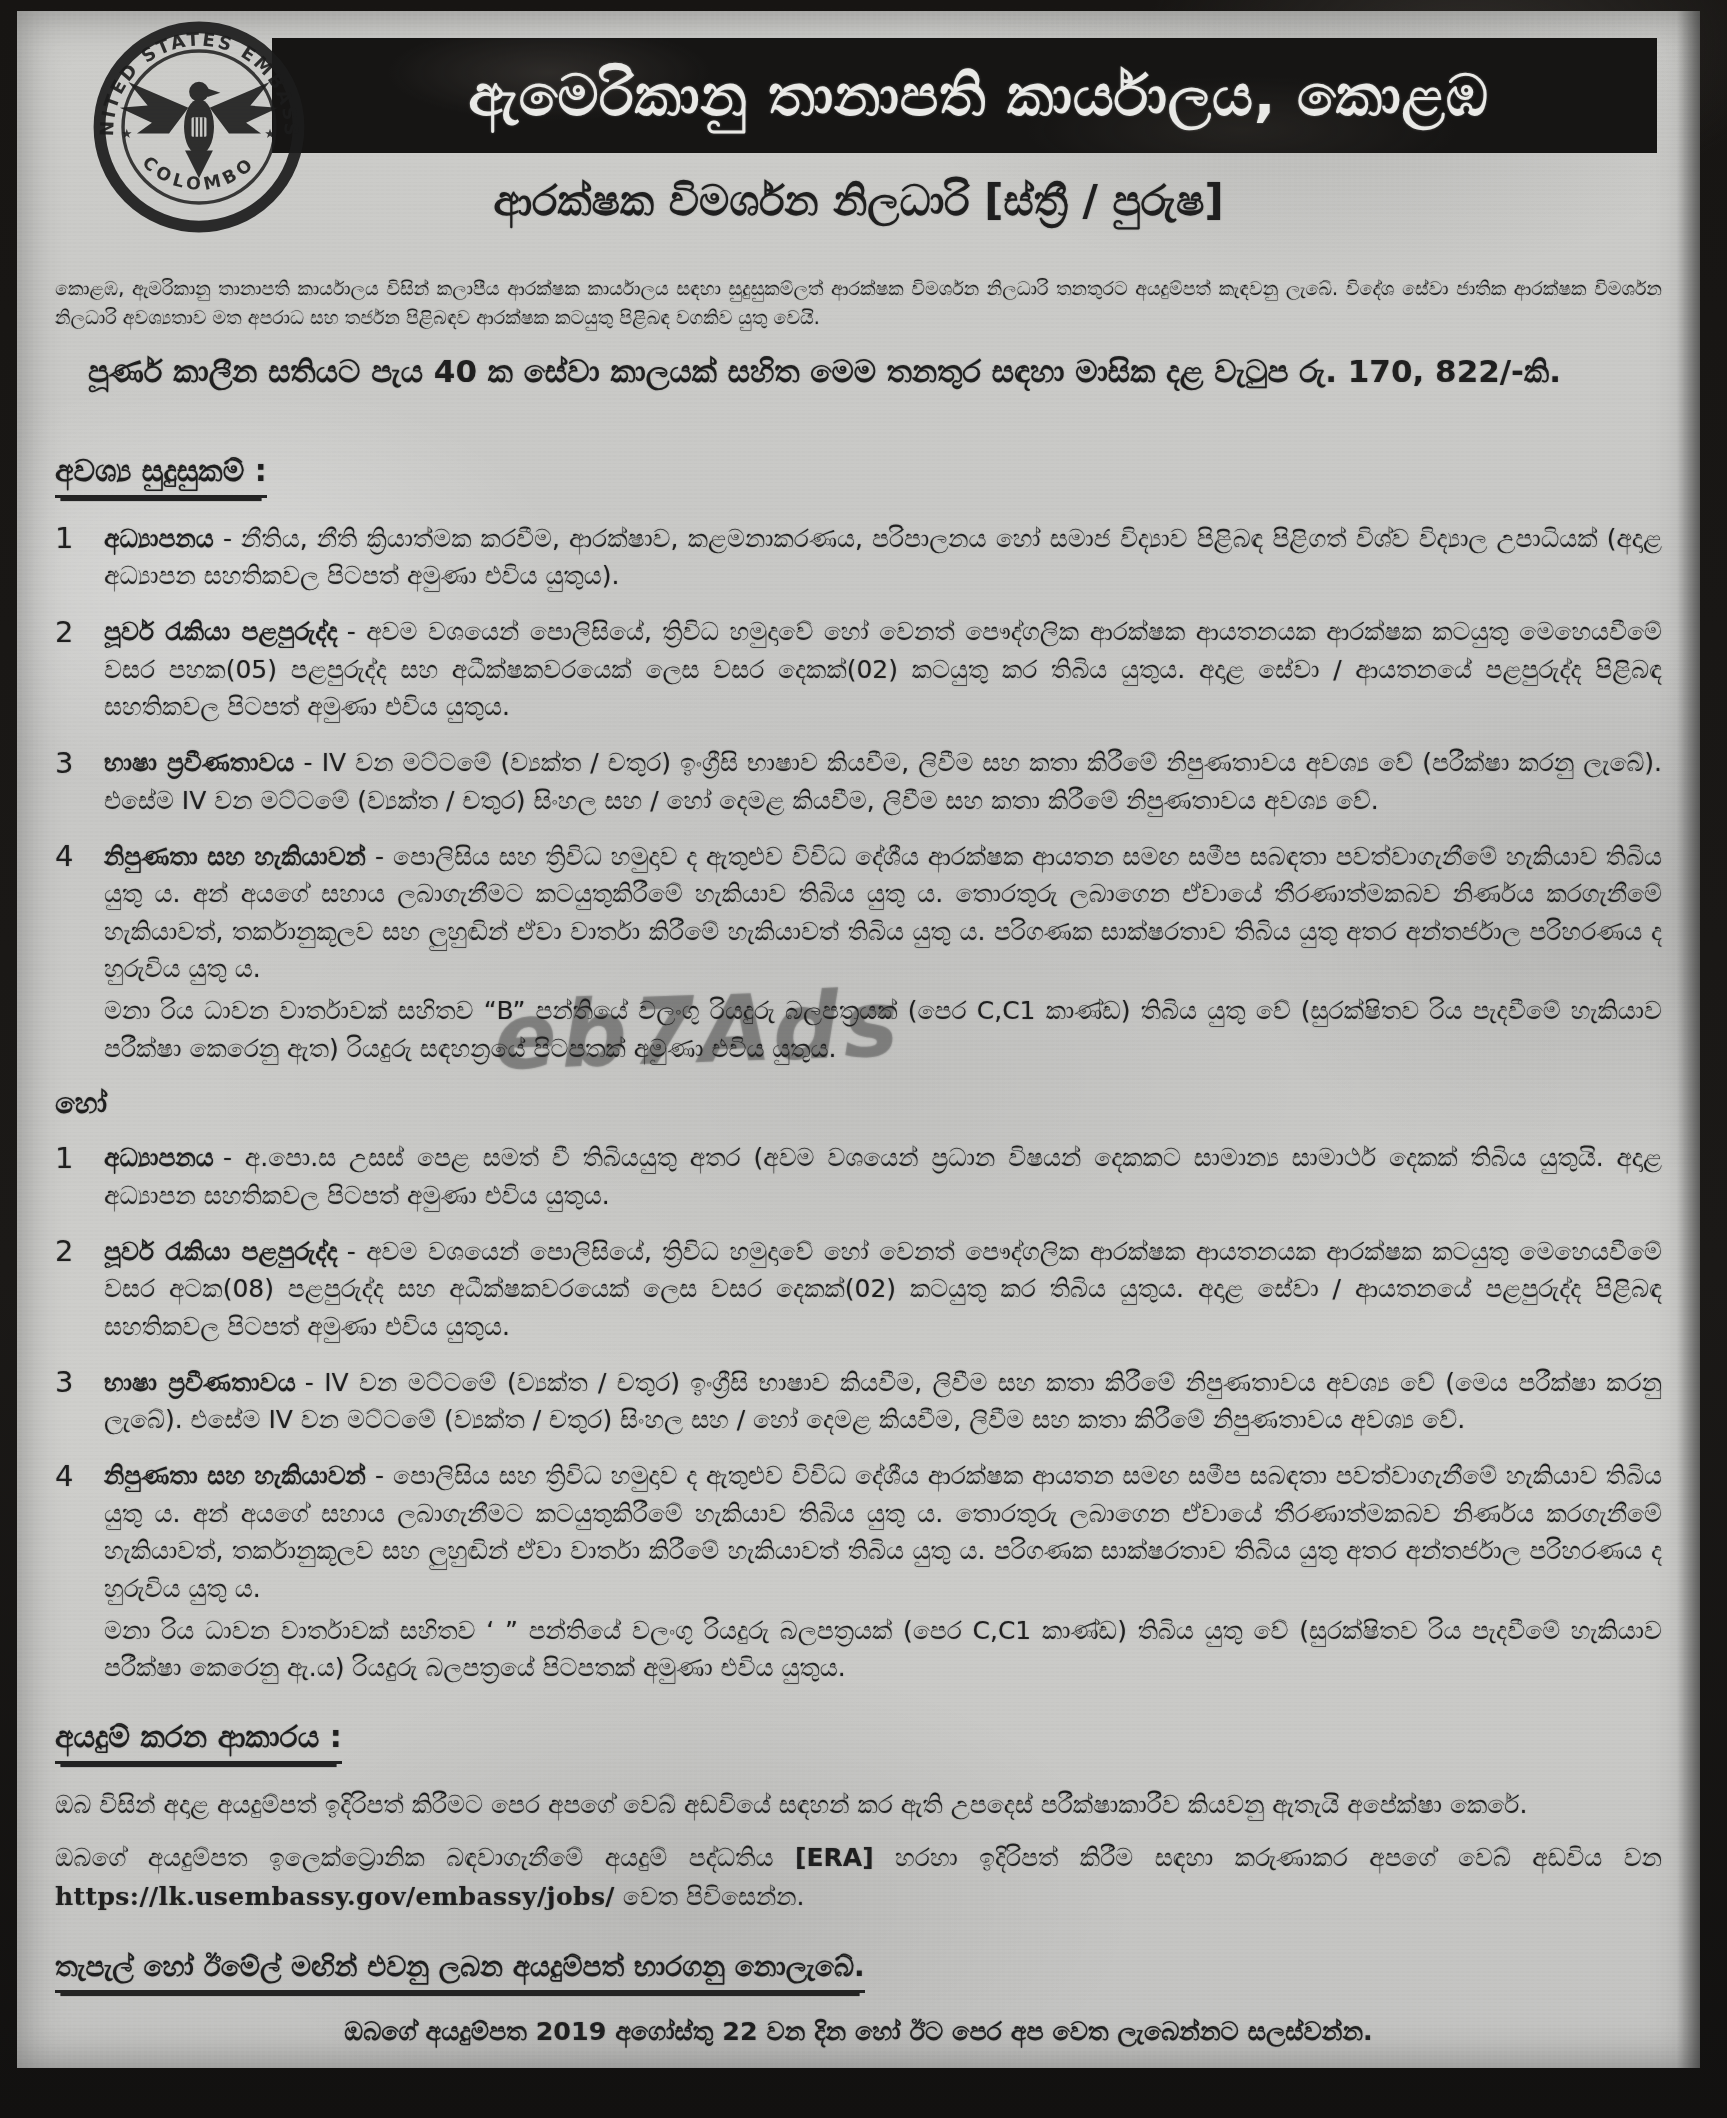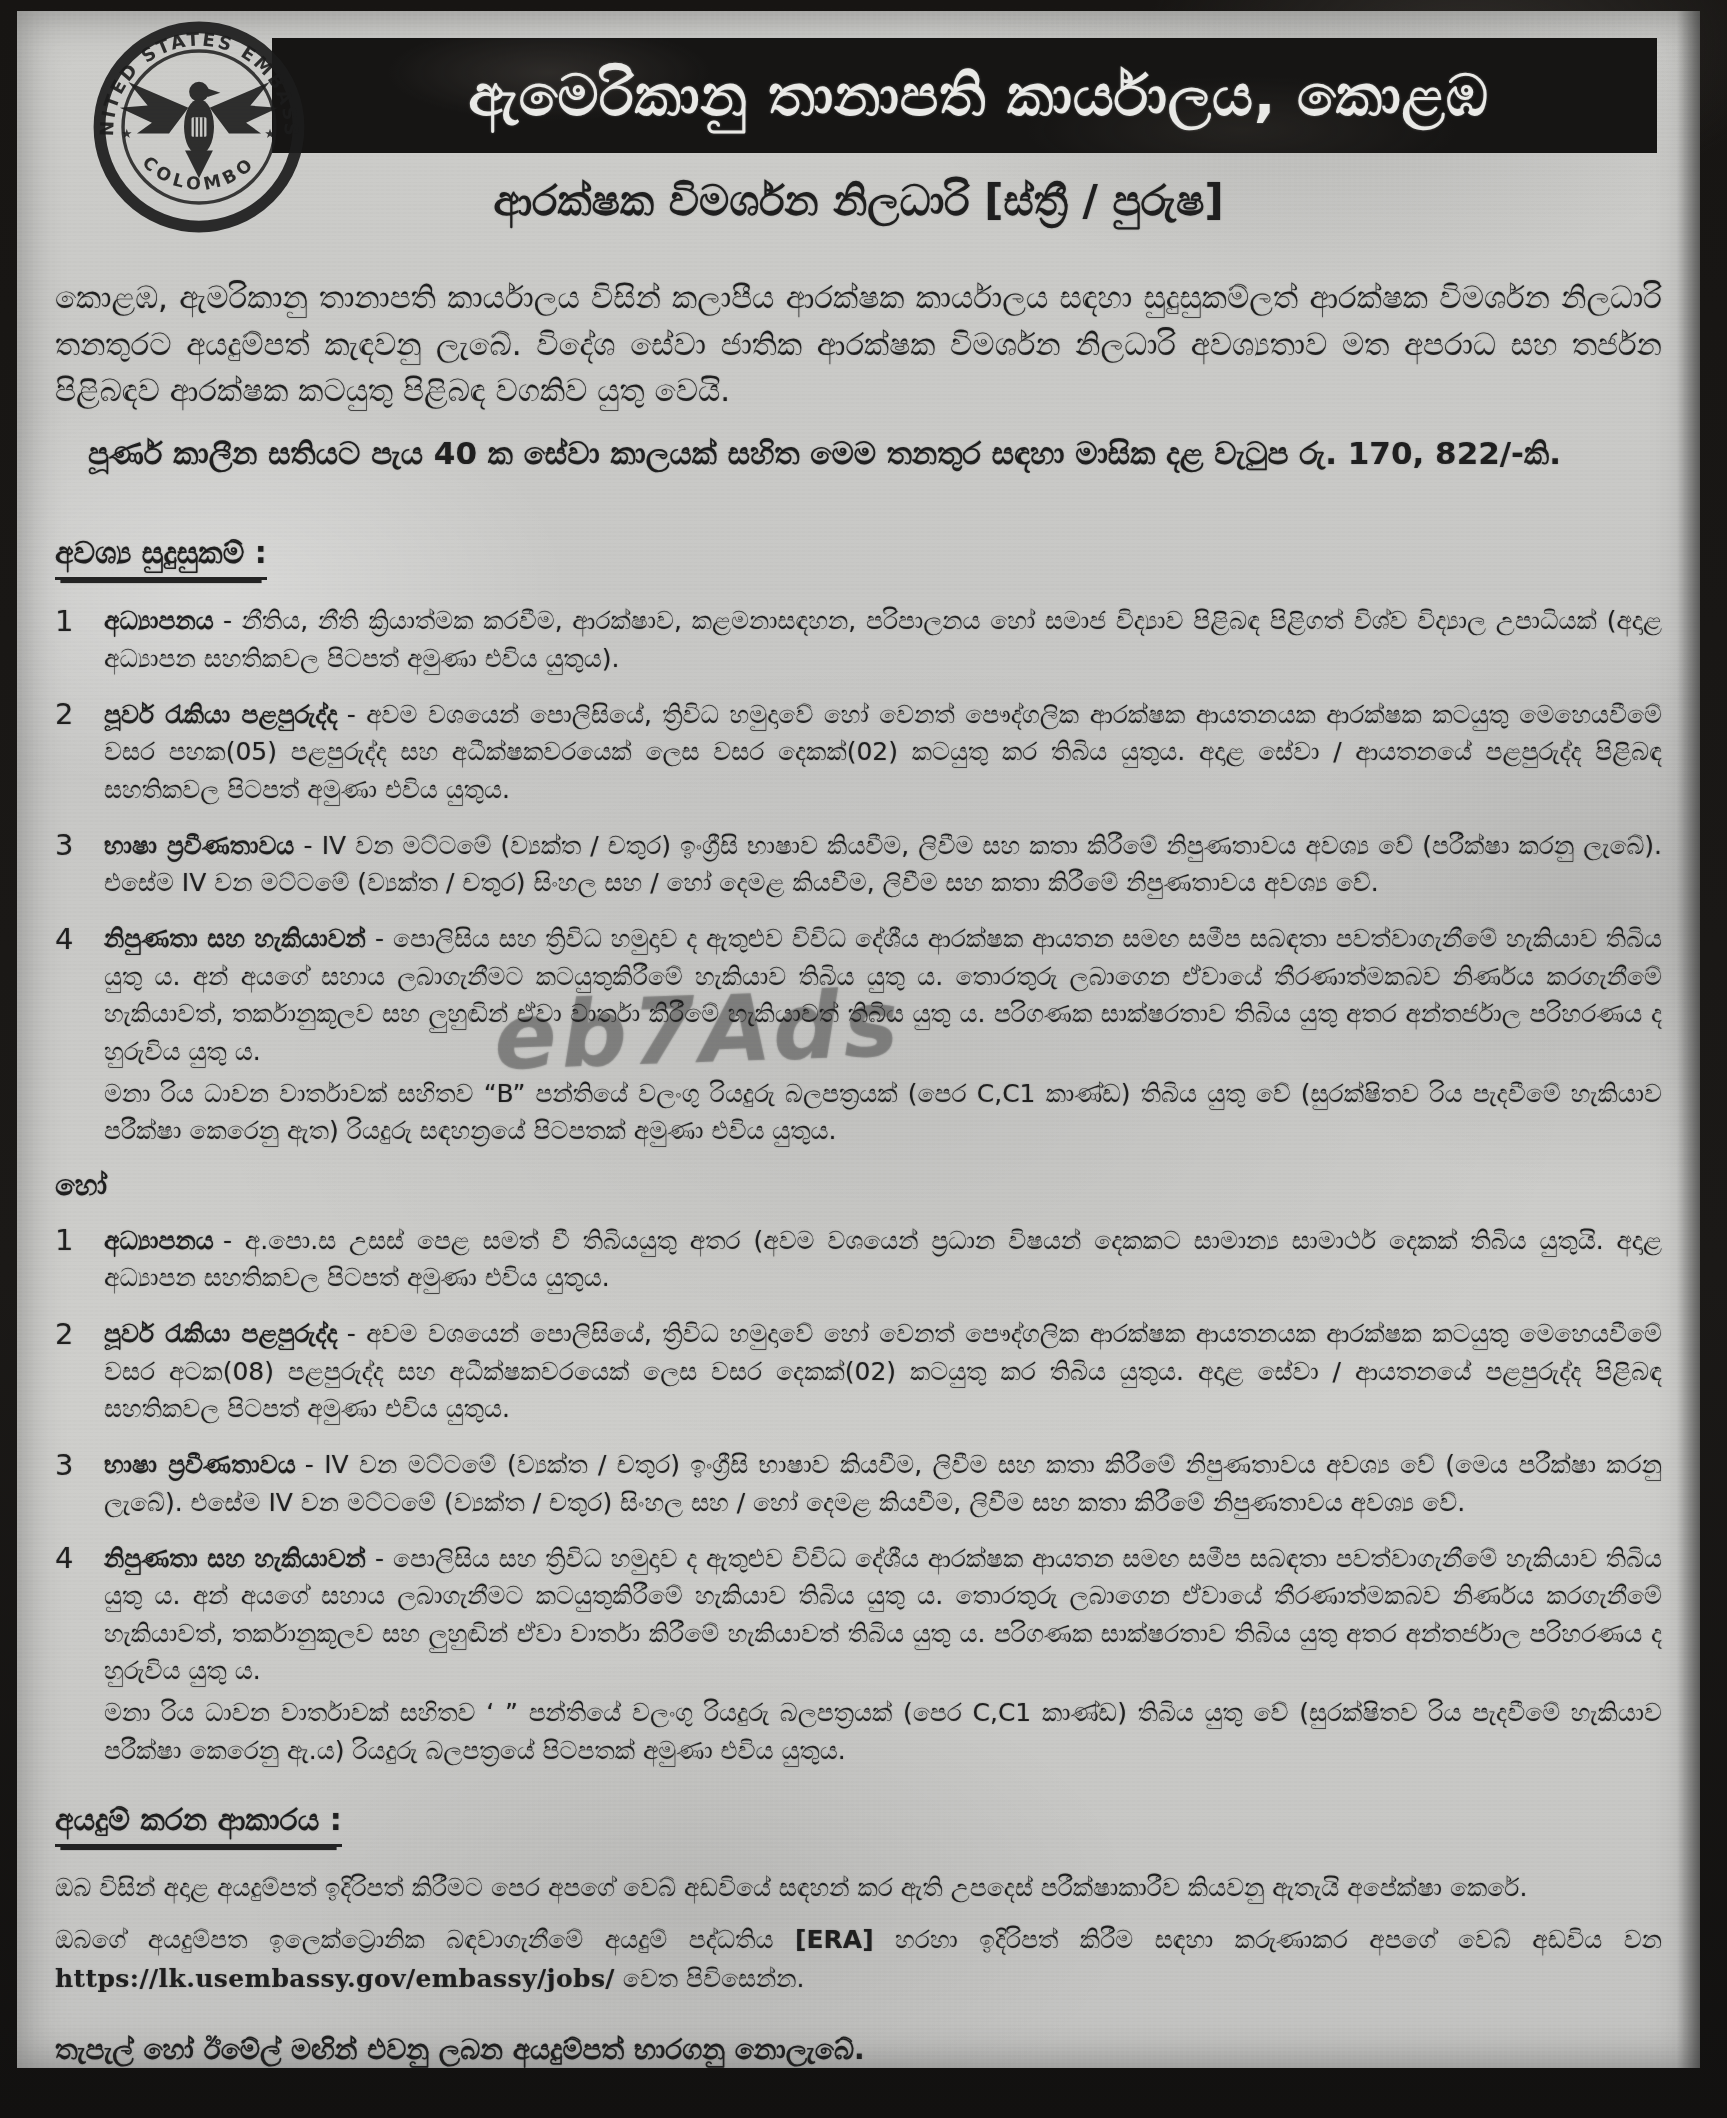--- a/index.html
+++ b/index.html
@@ -41,21 +41,21 @@
       #161514;
     display:flex;align-items:center;justify-content:center;
   }
   .banner-title{
     color:#e9e9e6;font-size:57px;font-weight:bold;letter-spacing:0.8px;
     text-shadow:0 0 2.3px rgba(255,255,255,0.35);
     margin-left:28px;
   }
   .job-title{text-align:center;font-size:42px;font-weight:bold;margin-top:23px;}
   
-  .para{font-size:31px;line-height:1.5;text-align:justify;margin:23px 0 0 0;font-weight:500;}
+  .para{font-size:19px;line-height:1.5;text-align:justify;margin:23px 0 0 0;font-weight:500;}
   .salary{font-size:31px;font-weight:bold;margin-top:21.6px;margin-left:33px;}
   .section-heading{
     display:inline-block;font-size:30px;font-weight:bold;margin:32px 0 21.6px 0;
     padding-bottom:6.2px;border-bottom:3.1px solid #232323;
     box-shadow:0 8.5px 0 -5.4px #232323;
     text-align:right;
   }
   .qitem{display:grid;grid-template-columns:49px 1fr;margin:0 0 18.5px 0;}
   .qnum{font-size:29px;font-weight:400;padding-top:1.5px;}
   .qbody{font-size:25px;line-height:1.5;text-align:justify;font-weight:500;}
@@ -127,21 +127,21 @@
 
     <p class="para ink">කොළඹ, ඇමරිකානු තානාපති කාර්යාලය විසින් කලාපීය ආරක්ෂක කාර්යාලය සඳහා සුදුසුකම්ලත් ආරක්ෂක විමර්ශන නිලධාරි තනතුරට අයදුම්පත් කැඳවනු ලැබේ. විදේශ සේවා ජාතික ආරක්ෂක විමර්ශන නිලධාරි අවශ්‍යතාව මත අපරාධ සහ තර්ජන පිළිබඳව ආරක්ෂක කටයුතු පිළිබඳ වගකිව යුතු වෙයි.</p>
     <p class="salary ink">පූර්ණ කාලීන සතියට පැය 40 ක සේවා කාලයක් සහිත මෙම තනතුර සඳහා මාසික දළ වැටුප රු. 170, 822/-කි.</p>
 
     <div>
       <span class="section-heading ink">අවශ්‍ය සුදුසුකම් :</span>
     </div>
 
     <div class="qitem">
       <span class="qnum ink">1</span>
-      <p class="qbody ink" style="margin:0"><span class="qterm">අධ්‍යාපනය</span><span>- නීතිය, නීති ක්‍රියාත්මක කරවීම, ආරක්ෂාව, කළමනාසඳහන, පරිපාලනය හෝ සමාජ විද්‍යාව පිළිබඳ පිළිගත් විශ්ව විද්‍යාල උපාධියක් (අදාළ අධ්‍යාපන සහතිකවල පිටපත් අමුණා එවිය යුතුය).</span></p>
+      <p class="qbody ink" style="margin:0"><span class="qterm">අධ්‍යාපනය</span><span>- නීතිය, නීති ක්‍රියාත්මක කරවීම, ආරක්ෂාව, කළමනාකරණය, පරිපාලනය හෝ සමාජ විද්‍යාව පිළිබඳ පිළිගත් විශ්ව විද්‍යාල උපාධියක් (අදාළ අධ්‍යාපන සහතිකවල පිටපත් අමුණා එවිය යුතුය).</span></p>
     </div>
     <div class="qitem">
       <span class="qnum ink">2</span>
       <p class="qbody ink" style="margin:0"><span class="qterm">පූර්ව රැකියා පළපුරුද්ද</span><span>- අවම වශයෙන් පොලිසියේ, ත්‍රිවිධ හමුදාවේ හෝ වෙනත් පෞද්ගලික ආරක්ෂක ආයතනයක ආරක්ෂක කටයුතු මෙහෙයවීමේ වසර පහක(05) පළපුරුද්ද සහ අධීක්ෂකවරයෙක් ලෙස වසර දෙකක්(02) කටයුතු කර තිබිය යුතුය. අදාළ සේවා / ආයතනයේ පළපුරුද්ද පිළිබඳ සහතිකවල පිටපත් අමුණා එවිය යුතුය.</span></p>
     </div>
     <div class="qitem">
       <span class="qnum ink">3</span>
       <p class="qbody ink" style="margin:0"><span class="qterm">භාෂා ප්‍රවීණතාවය</span><span>- IV වන මට්ටමේ (ව්‍යක්ත / චතුර) ඉංග්‍රීසි භාෂාව කියවීම, ලිවීම සහ කතා කිරීමේ නිපුණතාවය අවශ්‍ය වේ (පරීක්ෂා කරනු ලැබේ). එසේම IV වන මට්ටමේ (ව්‍යක්ත / චතුර) සිංහල සහ / හෝ දෙමළ කියවීම, ලිවීම සහ කතා කිරීමේ නිපුණතාවය අවශ්‍ය වේ.</span></p>
     </div>
     <div class="qitem" style="margin-bottom:4.6px">

